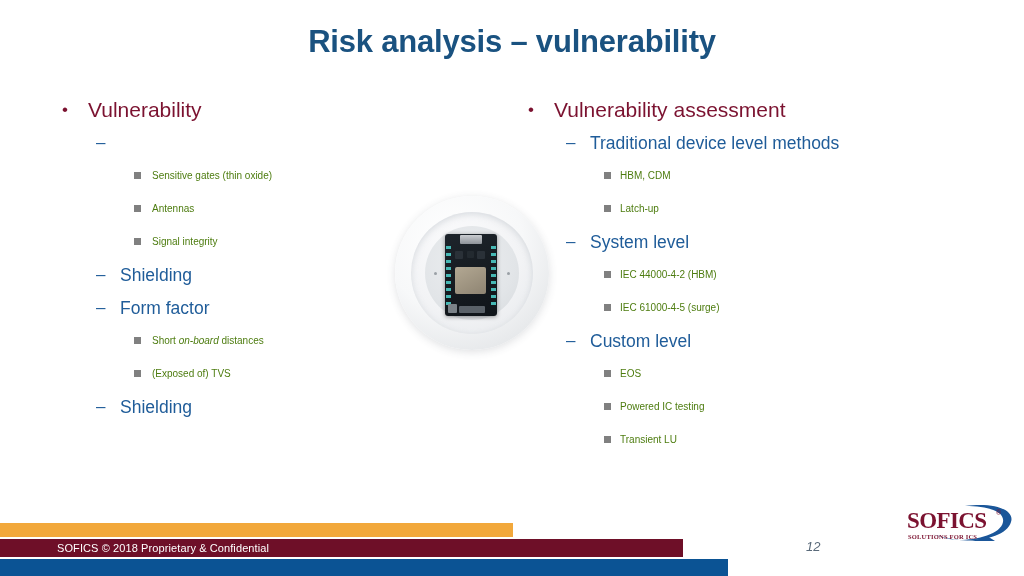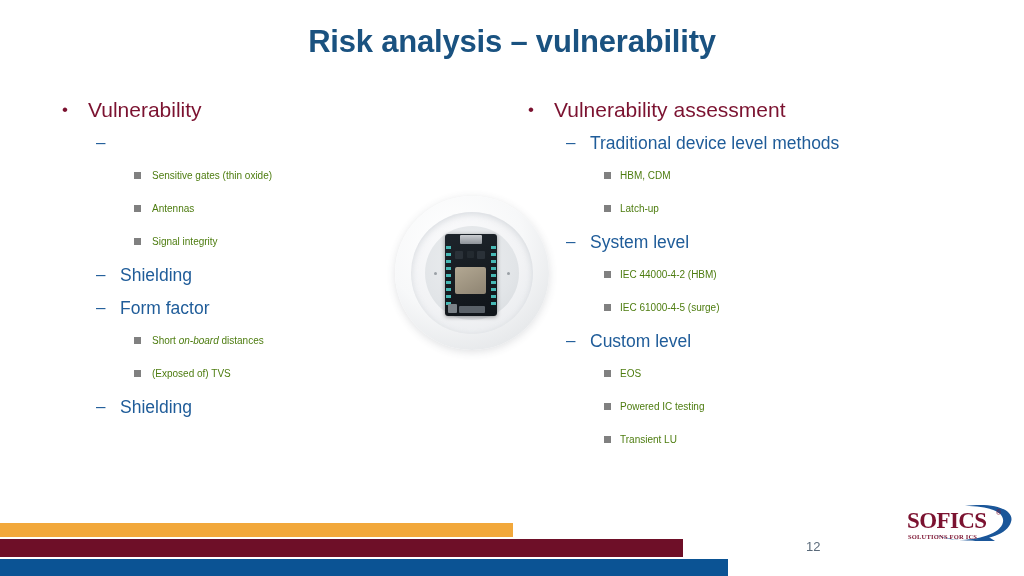--- a/index.html
+++ b/index.html
@@ -226,20 +226,21 @@
     font-size: 11px;
     color: #ffffff;
     letter-spacing: 0.1px;
     line-height: 14px;
   }
   .page-num {
     position: absolute;
     left: 806px; top: 539px;
     font-size: 13px;
     color: #5A6A7A;
+    font-style: italic;
   }
 
   
   .logo {
     position: absolute;
     left: 903px; top: 500px;
     width: 112px; height: 48px; text-align: right;
   }
   .logo svg { display: block; }
   .logo-word {
@@ -406,20 +407,21 @@
       <div class="module"></div>
       <div class="btm-sq"></div>
       <div class="btm-pad"></div>
     </div>
   </div>
 
   <div class="bar-orange"></div>
   <div class="bar-red"></div>
   <div class="bar-blue"></div>
 
+  <div class="footer-text">SOFICS © 2018 Proprietary  &amp; Confidential</div>
   <div class="page-num">12</div>
 
   <div class="logo">
     <svg width="112" height="48" viewBox="0 0 112 48">
       <path d="M62 6 C92 2, 112 10, 108 22 C104 36, 78 42, 56 40 C74 40, 98 34, 100 22 C102 11, 84 6, 62 6 Z" fill="#1A5699"></path>
       <path d="M56 40 C40 38, 30 34, 30 34 C44 40, 56 40, 56 40 Z" fill="#1A5699"></path>
       <path d="M84 36 C76 40, 68 41, 62 41 L92 41 Z" fill="#1A5699"></path>
     </svg>
     <div class="logo-word">SOFICS</div>
     <div class="logo-reg">®</div>

